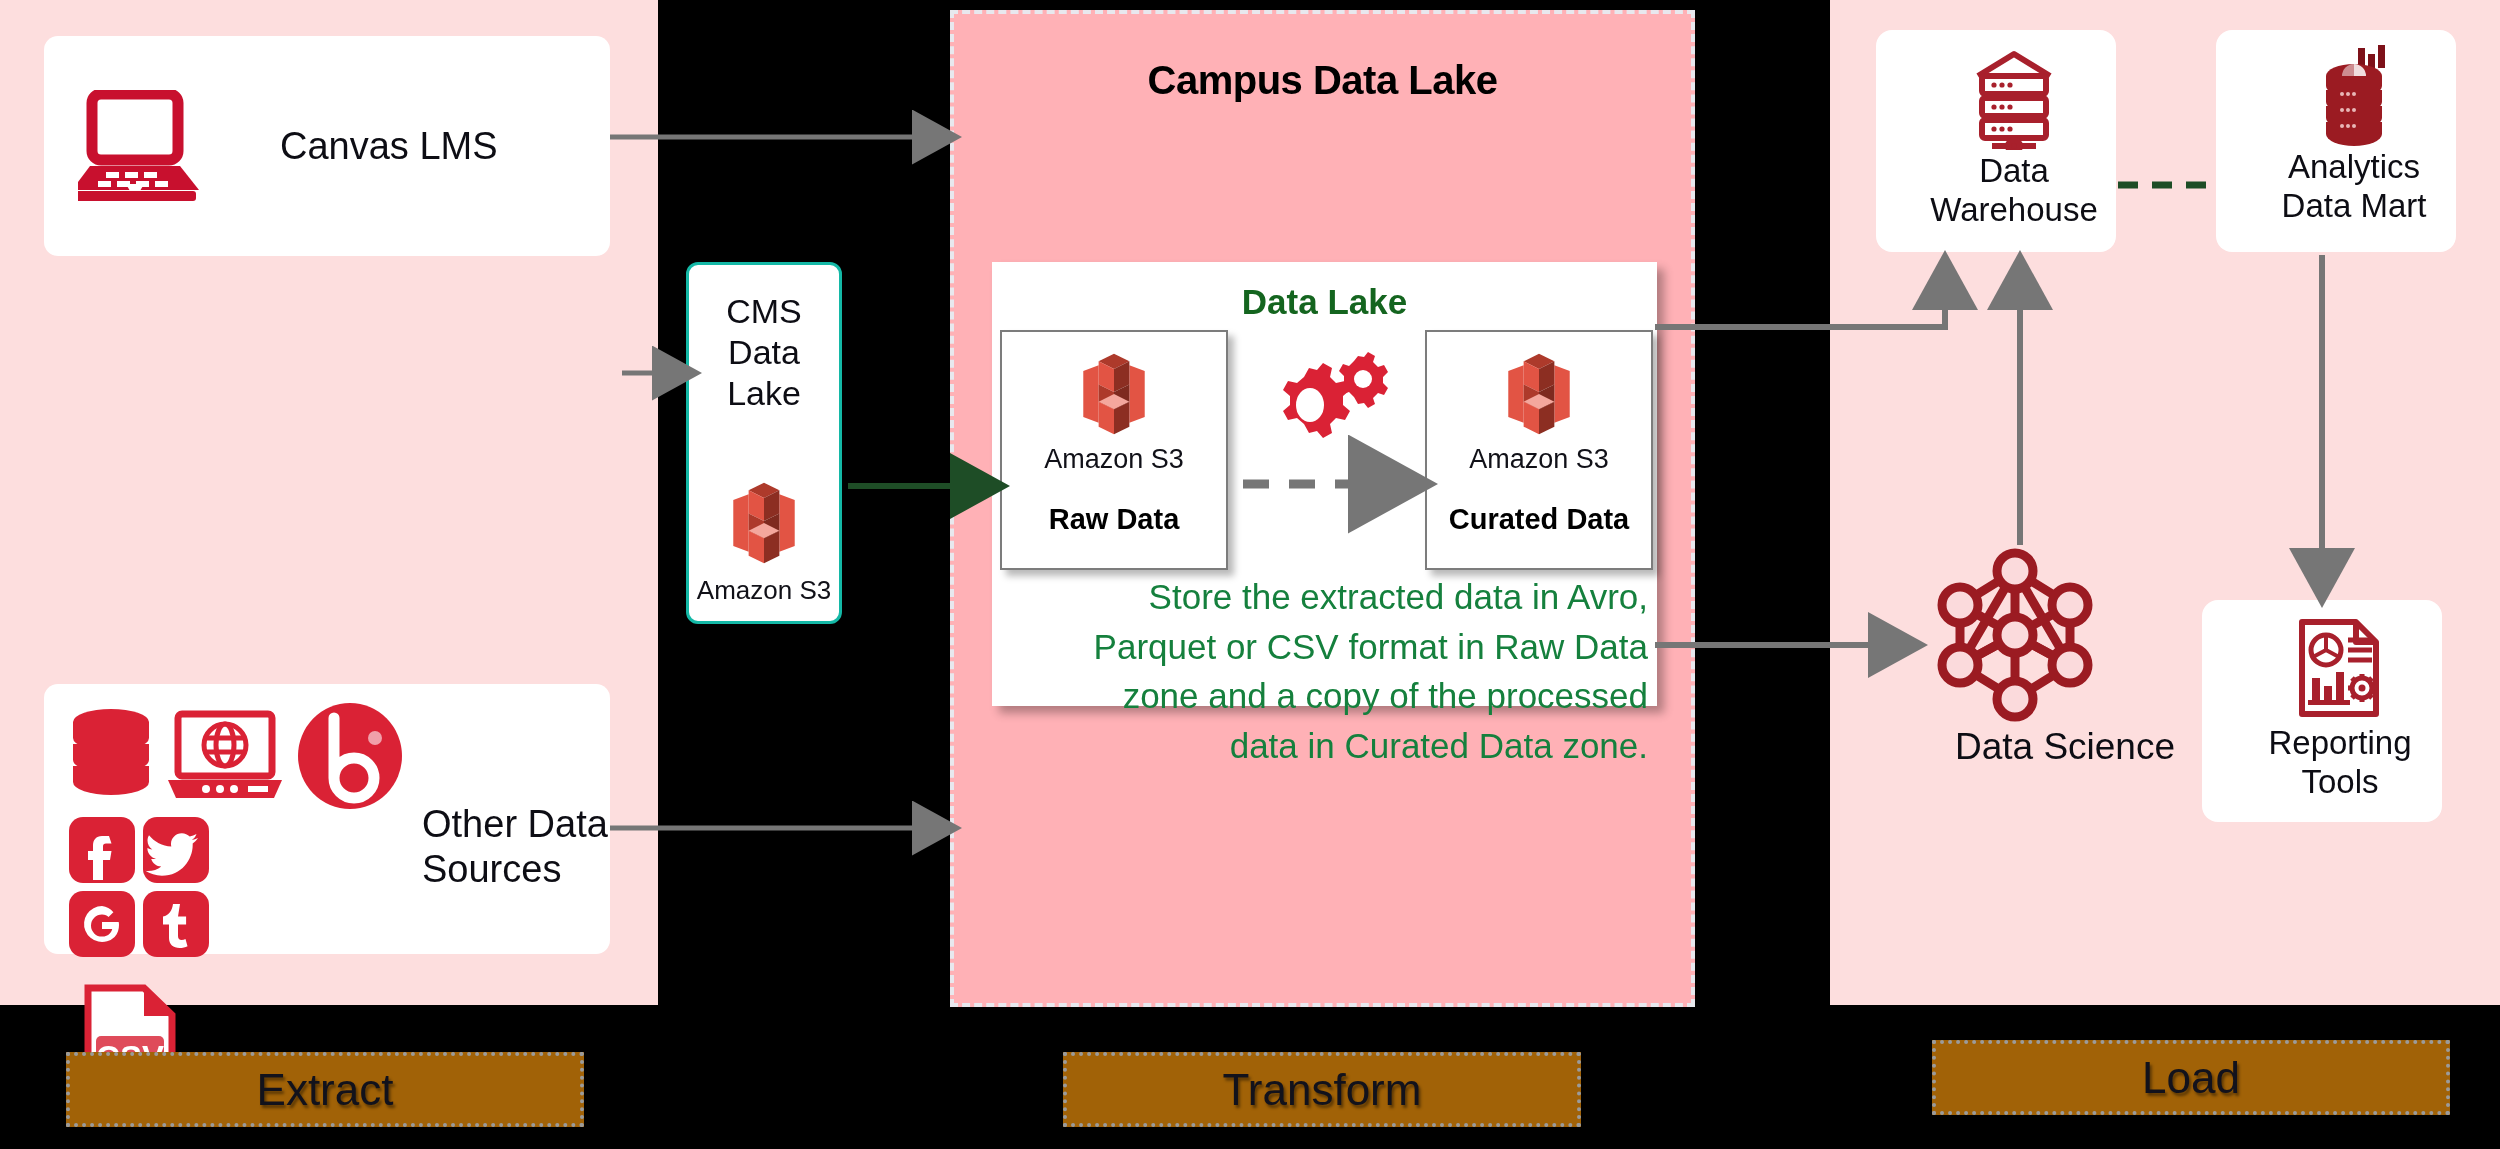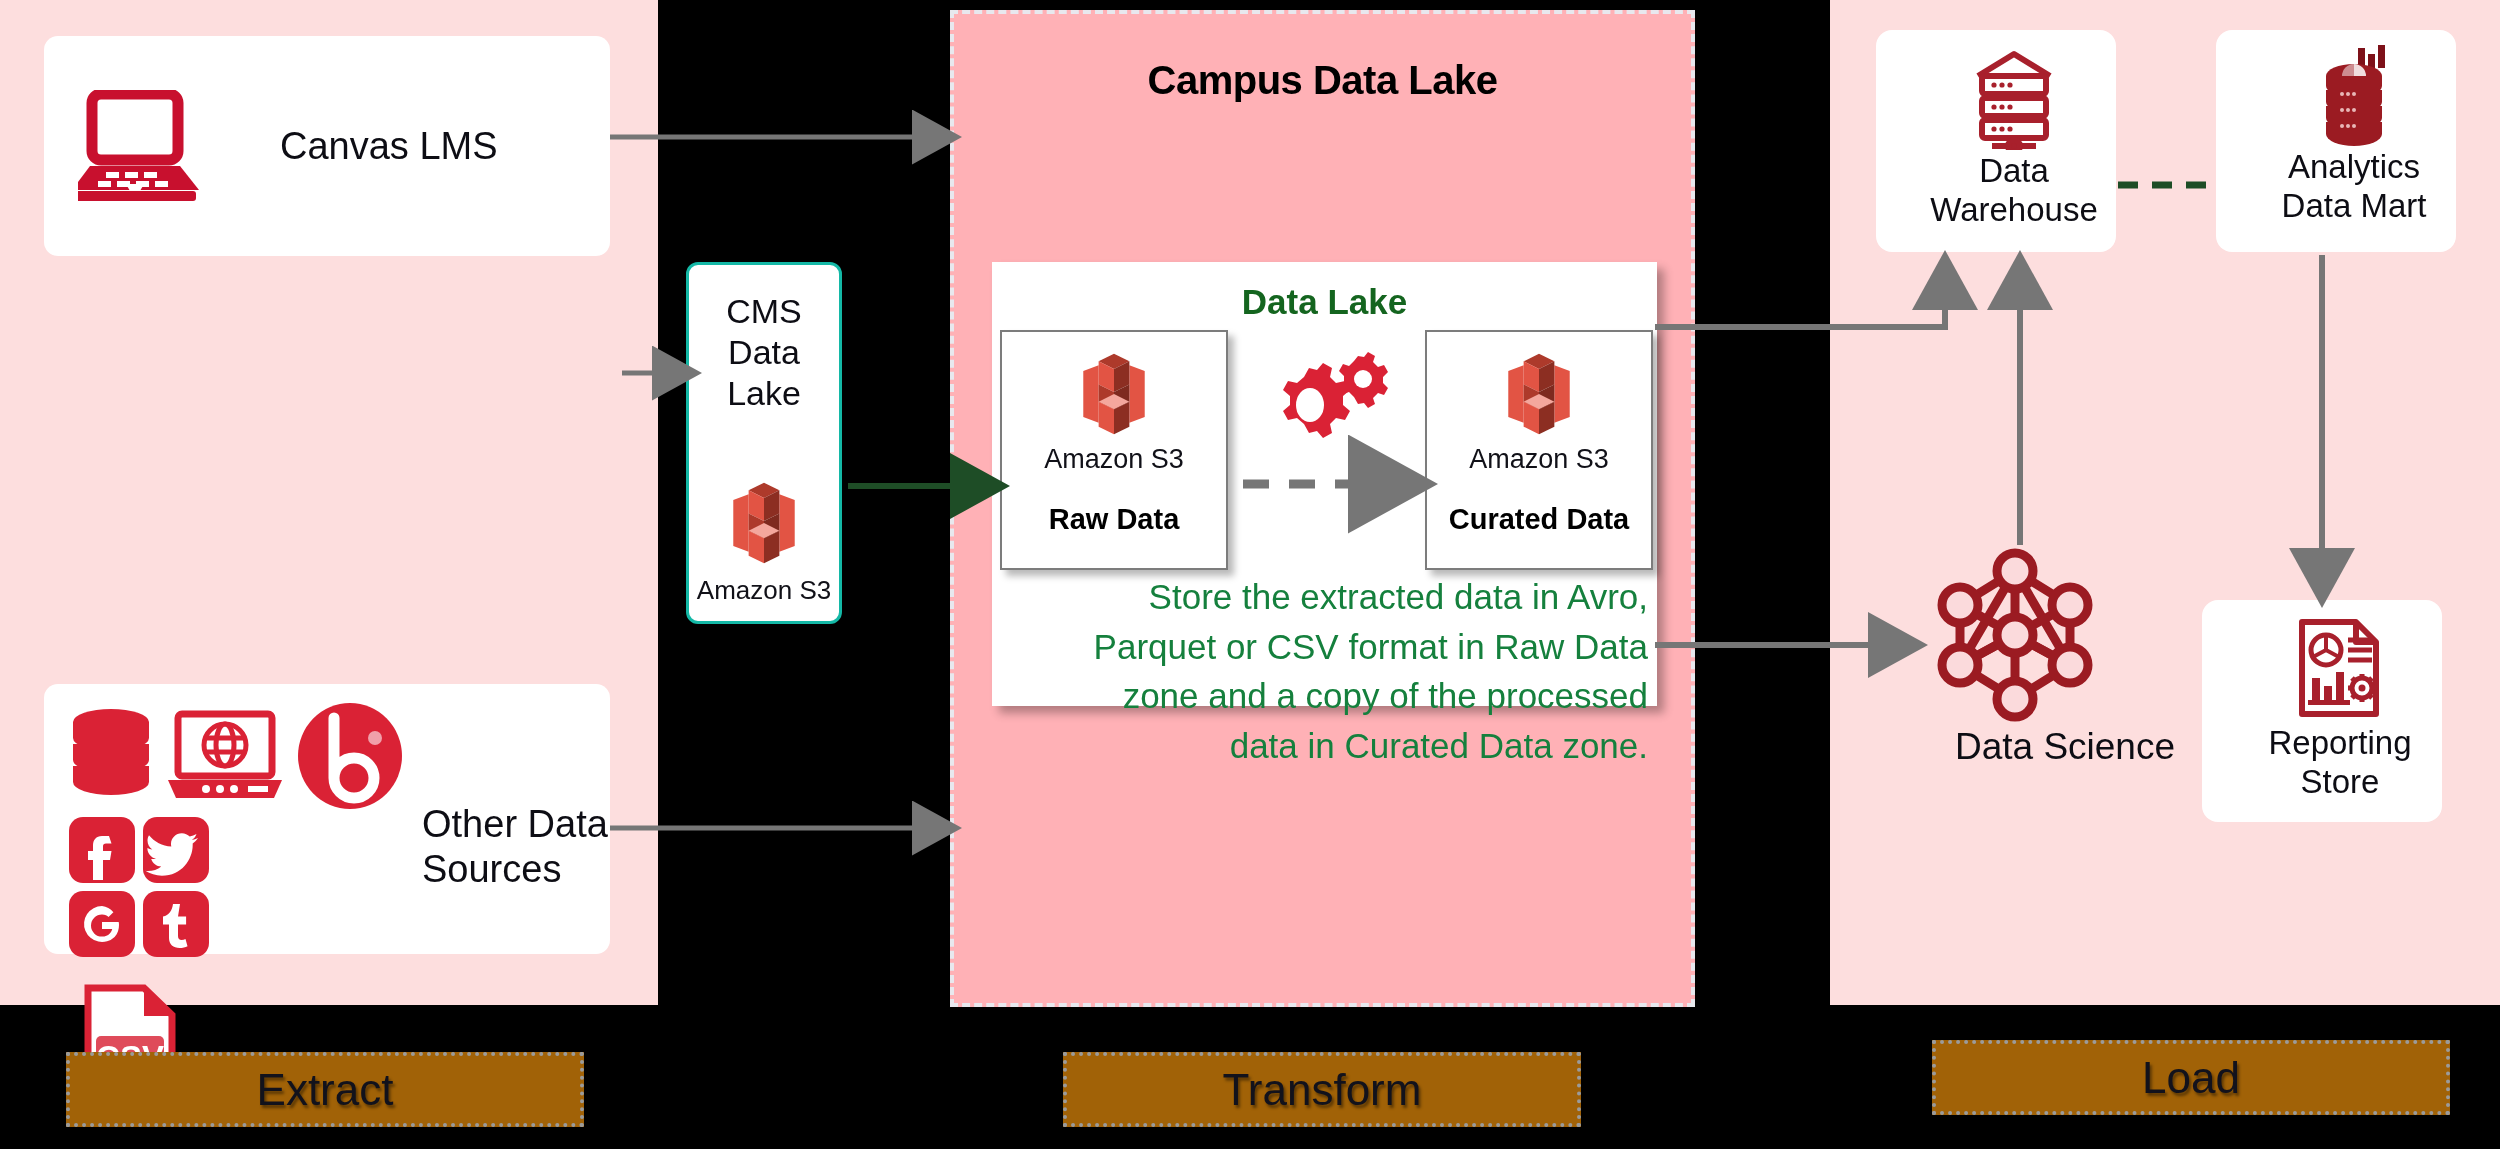--- a/index.html
+++ b/index.html
@@ -443,21 +443,21 @@
         <rect x="20" y="84" width="42" height="5" fill="#A8202C"></rect>
         <g fill="none" stroke="#A8202C" stroke-width="5">
           <circle cx="74" cy="72" r="10"></circle>
           <path d="M74 58 v5 M74 81 v5 M60 72 h5 M83 72 h5 M64 62 l4 4 M80 78 l4 4 M84 62 l-4 4 M68 78 l-4 4"></path>
         </g>
         <circle cx="74" cy="72" r="3.5" fill="#A8202C"></circle>
       </svg>
     </div>
     <div class="lcard-label" style="margin-top:4px;">
       <div>Reporting</div>
-      <div>Store</div>
+      <div>Tools</div>
     </div>
   </div>
 
   <div style="position:absolute;left:1920px;top:545px;">
     <svg class="icon-svg" width="190" height="180" viewBox="0 0 190 180">
       <g stroke="#9B1B22" stroke-width="9" fill="none">
         <path d="M95 26 L40 60 M95 26 L150 60 M95 26 L95 90 M95 26 L40 120 M95 26 L150 120"></path>
         <path d="M40 60 L95 90 M40 60 L150 120 M40 60 L40 120"></path>
         <path d="M150 60 L95 90 M150 60 L40 120 M150 60 L150 120"></path>
         <path d="M95 90 L40 120 M95 90 L150 120 M95 90 L95 154"></path>

